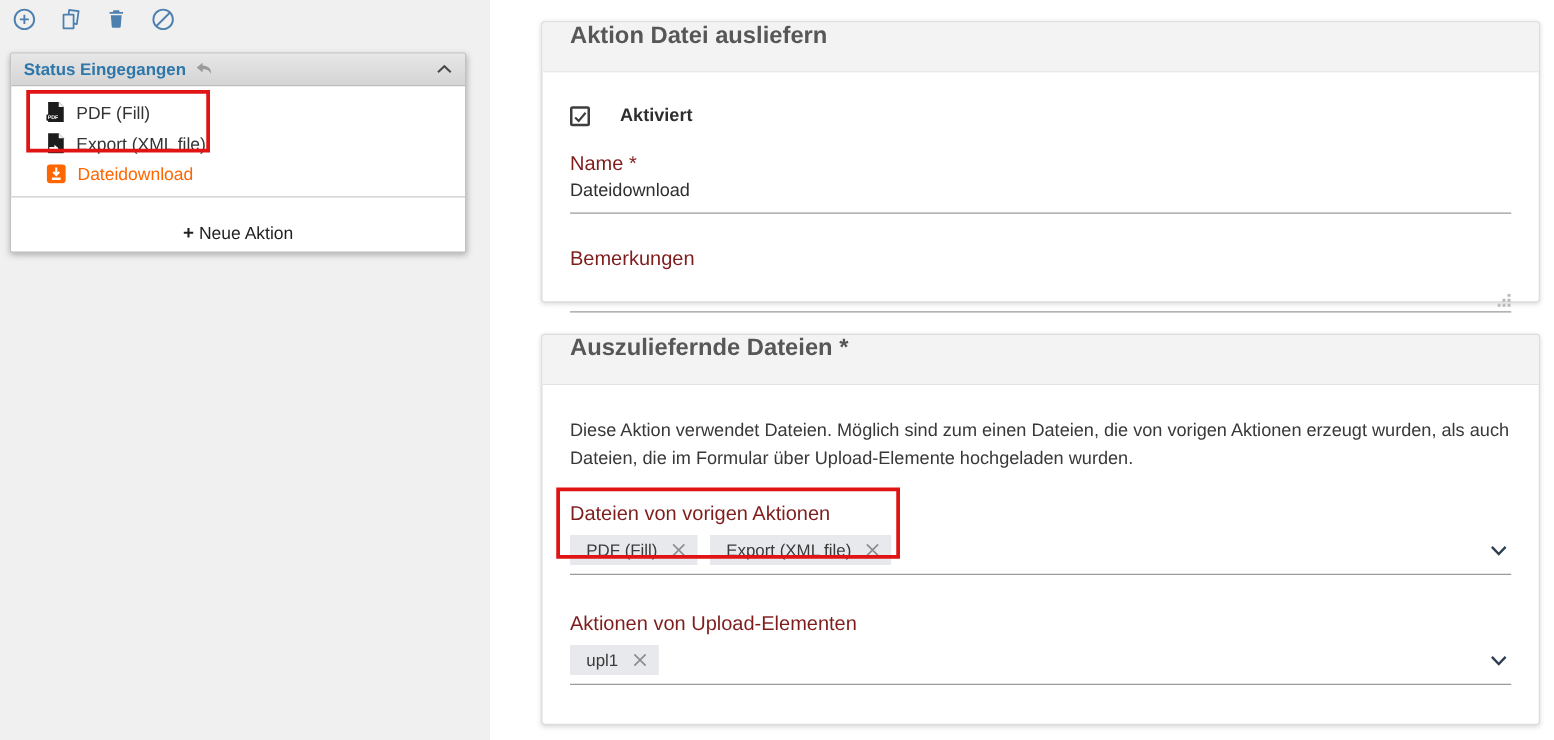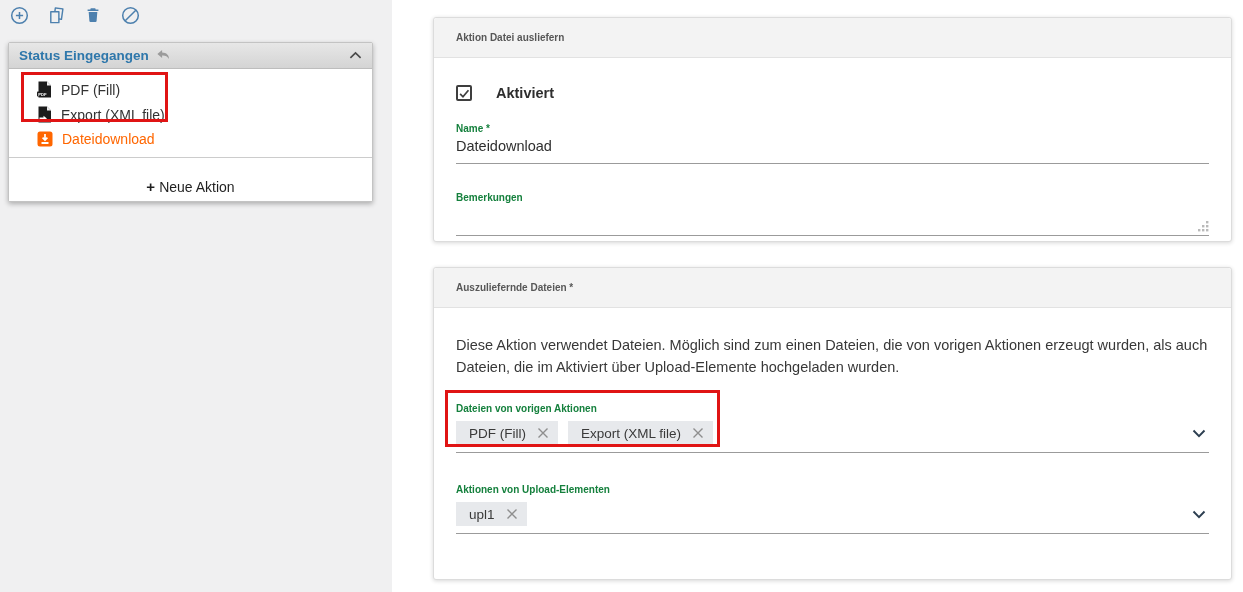--- a/index.html
+++ b/index.html
@@ -78,36 +78,36 @@
     border-radius: 3px;
     box-shadow: 0 1px 4px rgba(0,0,0,.16);
   }
   .card-action { top: 17px;  height: 225px; }
   .card-files  { top: 267px; height: 313px; }
   .card-header {
     height: 40px;
     background: #f3f3f3;
     border-bottom: 1px solid #e2e2e2;
     border-radius: 3px 3px 0 0;
-    display: flex; align-items: center;
+    display: flex; 
     padding: 0 22px;
-    font-weight: bold; font-size: 10px; color: #575757;
+    font-weight: bold; font-size: 19px; color: #575757;
   }
   .card-body { padding: 0 22px; position: relative; }
   
   .cb-row { display: flex; align-items: center; gap: 24px; cursor: pointer; }
   .cb-box {
     width: 16px; height: 16px; flex: 0 0 auto;
     border: 2px solid #3e3e3e; border-radius: 2px;
     display: flex; align-items: center; justify-content: center;
     background: #fff;
   }
   .cb-label { font-size: 14.5px; color: #2e2e2e; }
   
-  .field-label { font-size: 10px; color: #15803d; font-weight: bold; }
+  .field-label { font-size: 16px; color: #7f1d1d; }
   .field-value { font-size: 14.5px; color: #2f2f2f; margin-top: 4px; }
   .underline { border-bottom: 1px solid #9b9b9b; }
   .row-activated { padding-top: 27px; font-weight: bold; }
   .field-name { margin-top: 22px; padding-bottom: 9px; }
   .field-remarks { margin-top: 28px; }
   .remarks-area { position: relative; height: 33px; }
   .resize-grip { position: absolute; right: 0; bottom: 3px; display: flex; cursor: nwse-resize; }
   
   .files-desc { padding-top: 26px; font-size: 14.5px; line-height: 22px; color: #383838; }
   .select-field { position: relative; margin-top: 25px; padding-bottom: 7px; }
@@ -264,21 +264,21 @@
       </div>
     </div>
   </section>
 
   <section class="card card-files">
     <div class="card-header">
       <span>Auszuliefernde Dateien *</span>
     </div>
     <div class="card-body">
 
-      <p class="files-desc">Diese Aktion verwendet Dateien. Möglich sind zum einen Dateien, die von vorigen Aktionen erzeugt wurden, als auch Dateien, die im Aktiviert über Upload-Elemente hochgeladen wurden.</p>
+      <p class="files-desc">Diese Aktion verwendet Dateien. Möglich sind zum einen Dateien, die von vorigen Aktionen erzeugt wurden, als auch Dateien, die im Formular über Upload-Elemente hochgeladen wurden.</p>
 
       <div class="select-field underline">
         <div class="field-label">Dateien von vorigen Aktionen</div>
         <div class="chips-row">
           <span class="chip">
             <span>PDF (Fill)</span>
             <button class="chip-close">
               <svg width="12" height="12" viewBox="0 0 12 12" stroke="currentColor" stroke-width="1.4" fill="none">
                 <path d="M1.5 1.5 10.5 10.5M10.5 1.5 1.5 10.5"></path>
               </svg>

